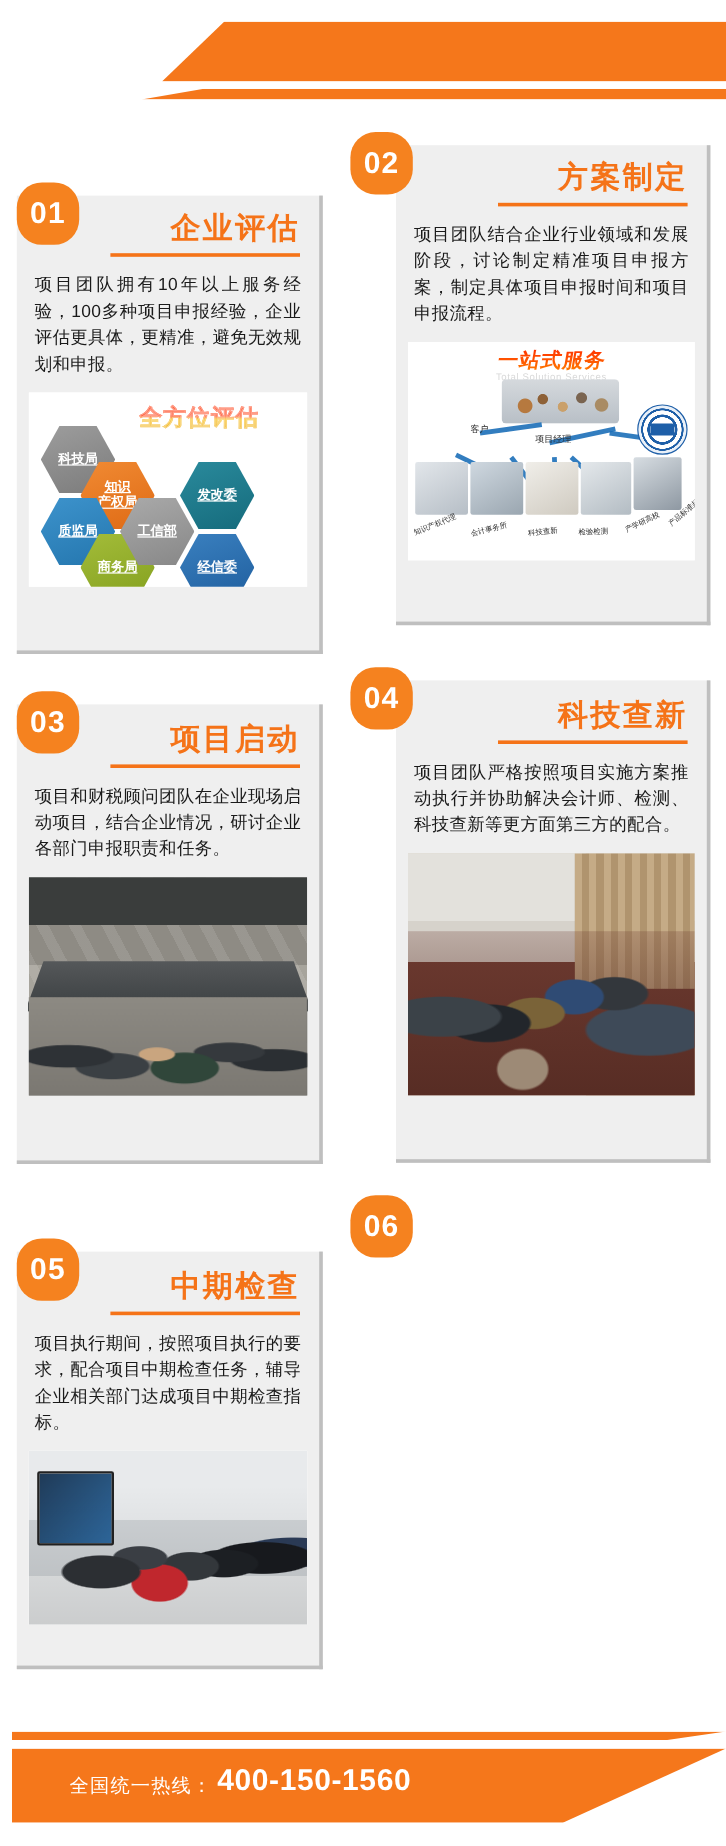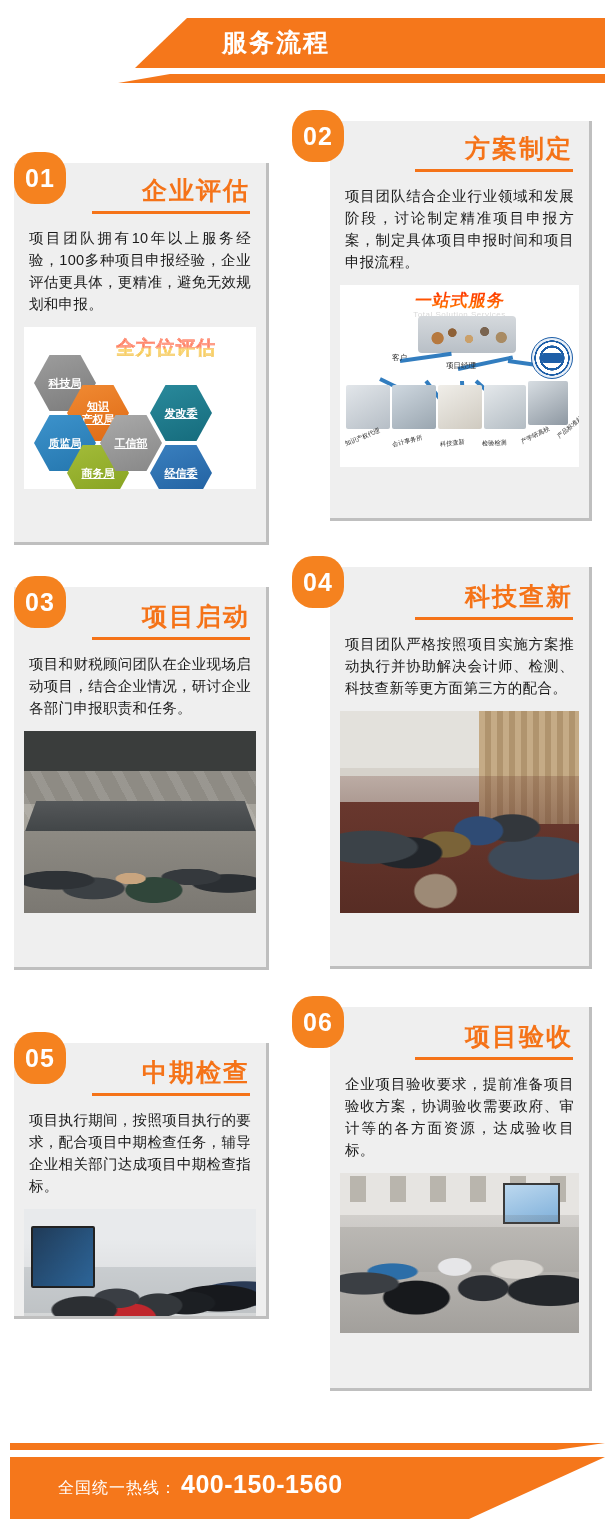--- a/index.html
+++ b/index.html
@@ -256,21 +256,20 @@
 </style>
 </head>
 <body>
 
 <div class="page">
 
   <div class="header-wrap">
     <div class="hdr-bar"></div>
     <div class="hdr-line"></div>
     <div class="hdr-title">
-      <span class="cn">服务流程</span>
     </div>
   </div>
 
   <div class="badge l" style="top:152px">01</div>
   <div class="card left" style="top:163px; height:382px;">
     <div class="card-head" style="padding-top:8px;">
       <div class="card-title">企业评估</div>
       <div class="card-rule"></div>
     </div>
     <div class="card-body">项目团队拥有10年以上服务经验，100多种项目申报经验，企业评估更具体，更精准，避免无效规划和申报。</div>
@@ -347,44 +346,32 @@
       <div class="card-title">科技查新</div>
       <div class="card-rule"></div>
     </div>
     <div class="card-body">项目团队严格按照项目实施方案推动执行并协助解决会计师、检测、科技查新等更方面第三方的配合。</div>
     <div class="card-media" style="height:202px;">
       <div class="photo p-work"></div>
     </div>
   </div>
 
   <div class="badge l" style="top:1032px">05</div>
-  <div class="card left" style="top:1043px; height:276px;">
+  <div class="card left" style="top:1043px; height:348px;">
     <div class="card-head" style="padding-top:10px;">
       <div class="card-title">中期检查</div>
       <div class="card-rule"></div>
     </div>
     <div class="card-body">项目执行期间，按照项目执行的要求，配合项目中期检查任务，辅导企业相关部门达成项目中期检查指标。</div>
     <div class="card-media" style="height:145px;">
       <div class="photo p-lobby"></div>
     </div>
   </div>
 
   <div class="badge r" style="top:996px">06</div>
-  <div class="card right" style="top:1007px; height:384px;">
-    <div class="card-head" style="padding-top:10px;">
-      <div class="card-title">项目验收</div>
-      <div class="card-rule"></div>
-    </div>
-    <div class="card-body">企业项目验收要求，提前准备项目验收方案，协调验收需要政府、审计等的各方面资源，达成验收目标。</div>
-    <div class="card-media" style="height:160px;">
-      <div class="photo p-confhall">
-        <div class="p-screen"></div>
-      </div>
-    </div>
-  </div>
 
   <div class="ftr-line"></div>
   <div class="ftr-bar"></div>
   <div class="ftr-text">
     <span class="lbl">全国统一热线：</span>
     <span class="num">400-150-1560</span>
   </div>
 
 </div>
 

